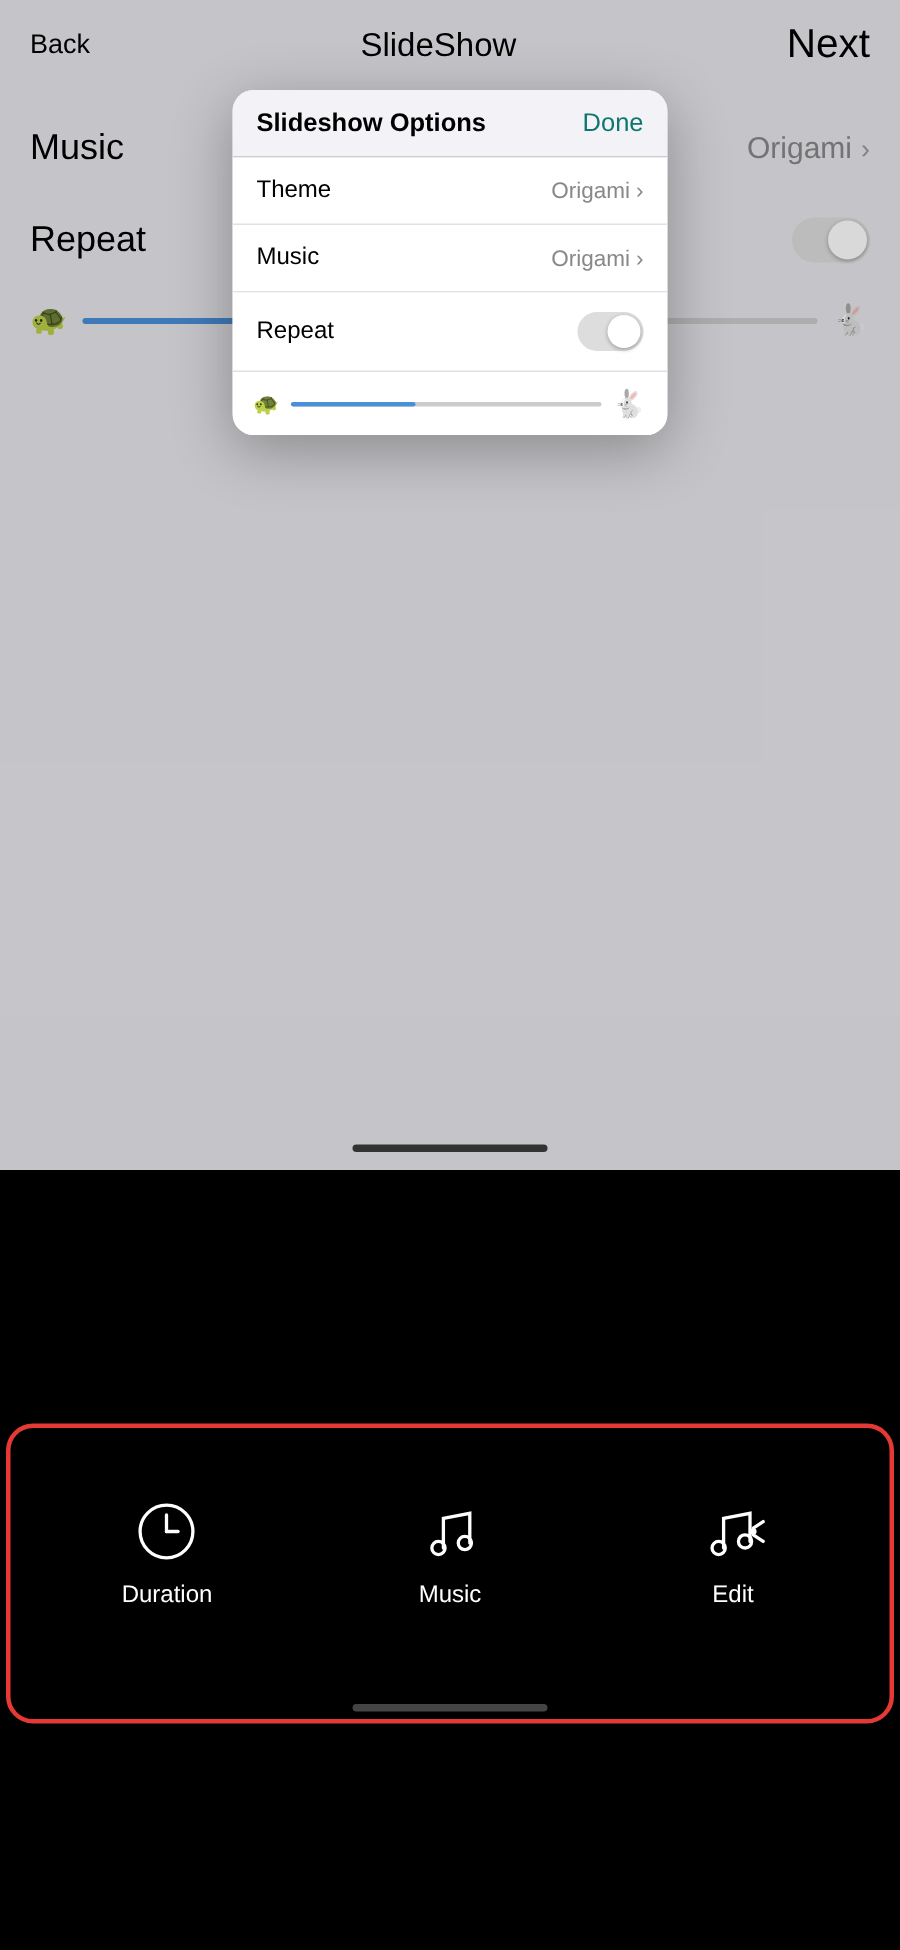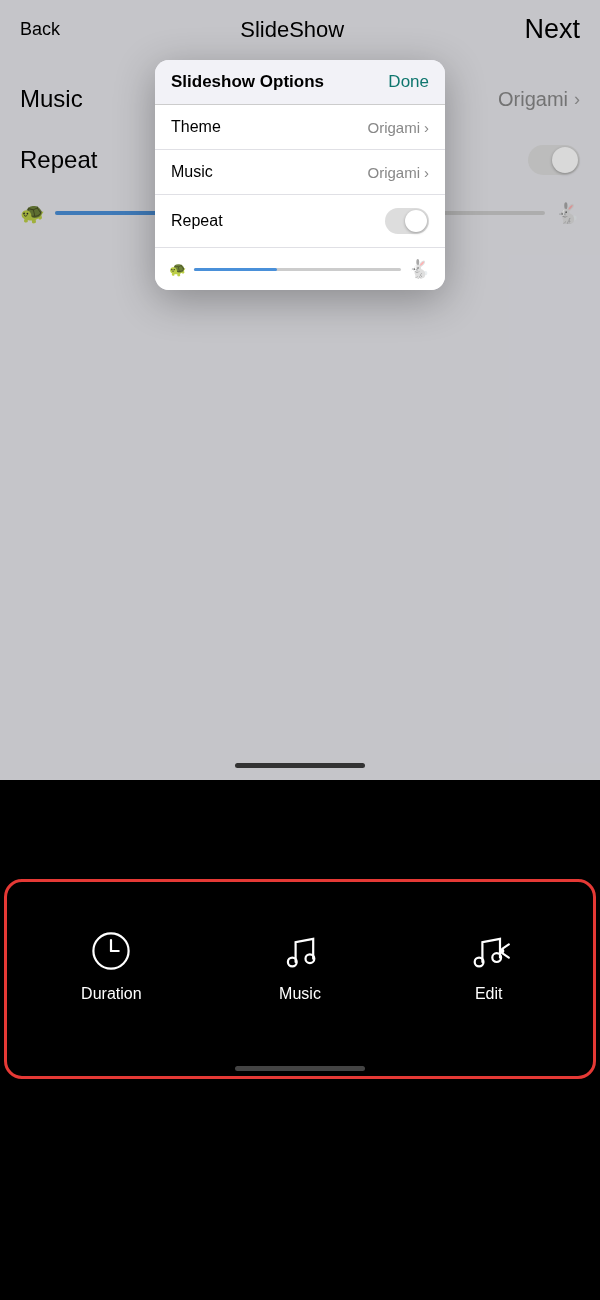--- a/index.html
+++ b/index.html
@@ -263,21 +263,21 @@
       transform: translateX(-50%);
       width: 130px;
       height: 5px;
       background: #333;
       border-radius: 3px;
     }
 
     
     .black-area {
       width: 600px;
-      height: 299px;
+      height: 369px;
       background: #000;
       position: relative;
     }
 
     
     .bottom-toolbar {
       position: absolute;
       bottom: 0;
       left: 0;
       right: 0;

